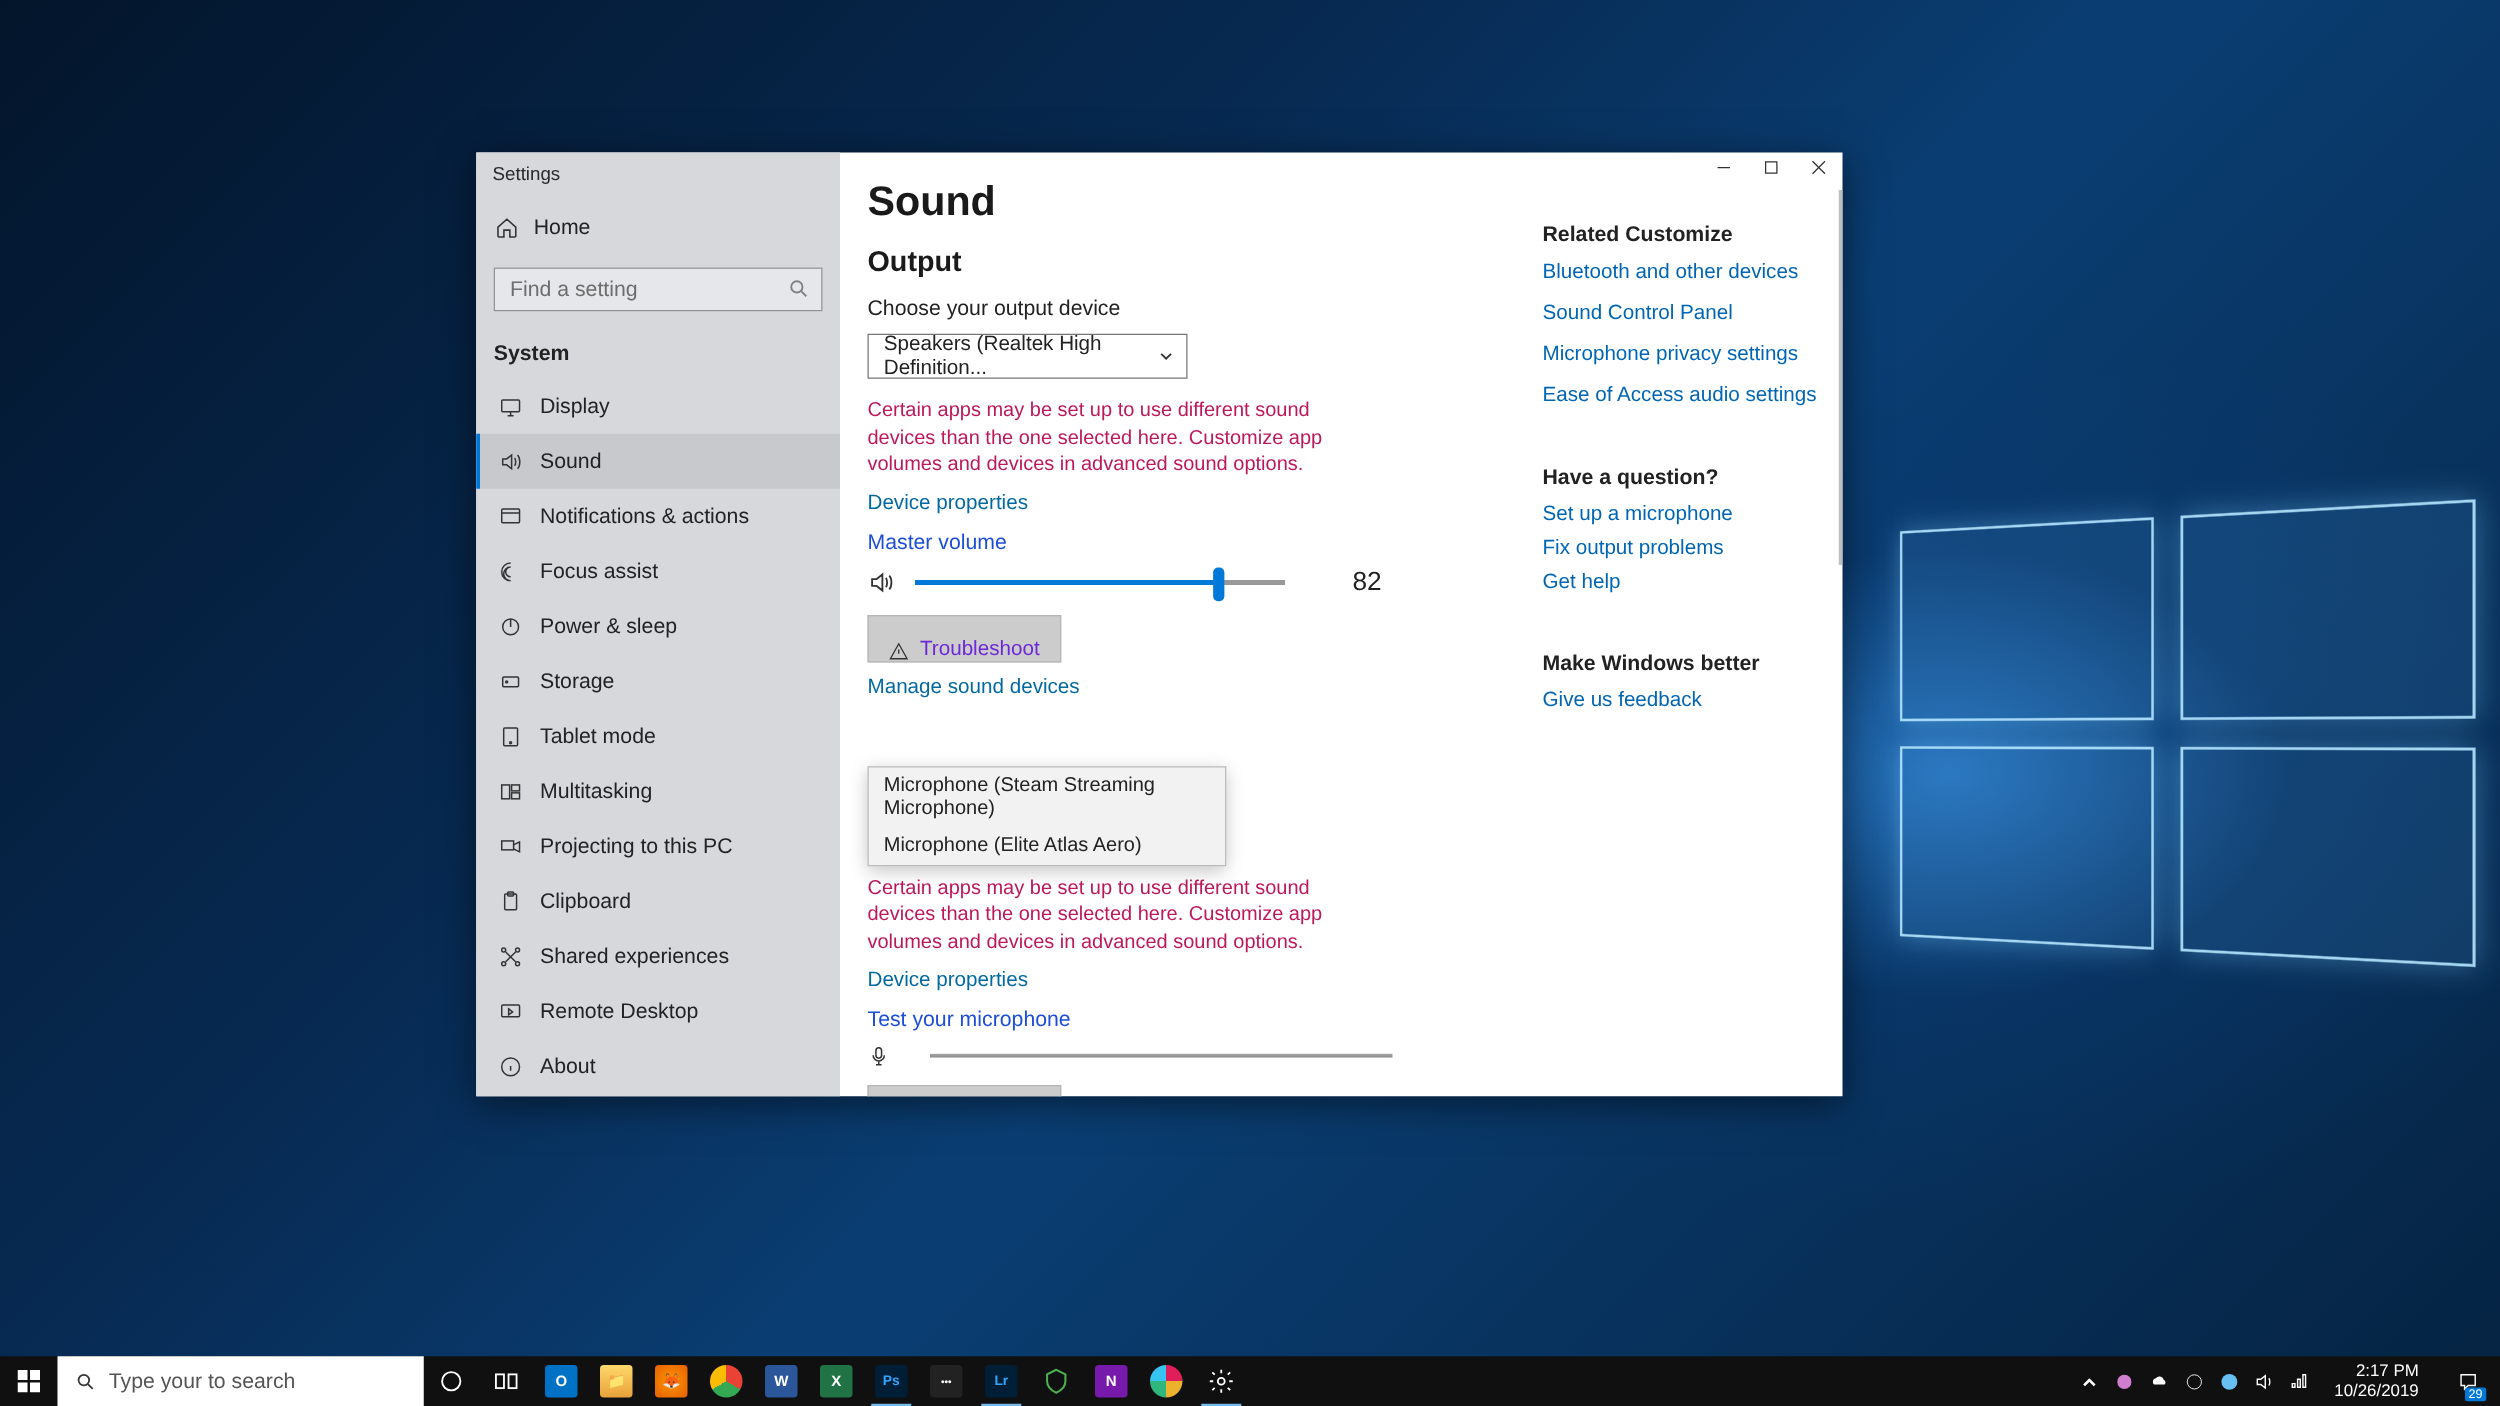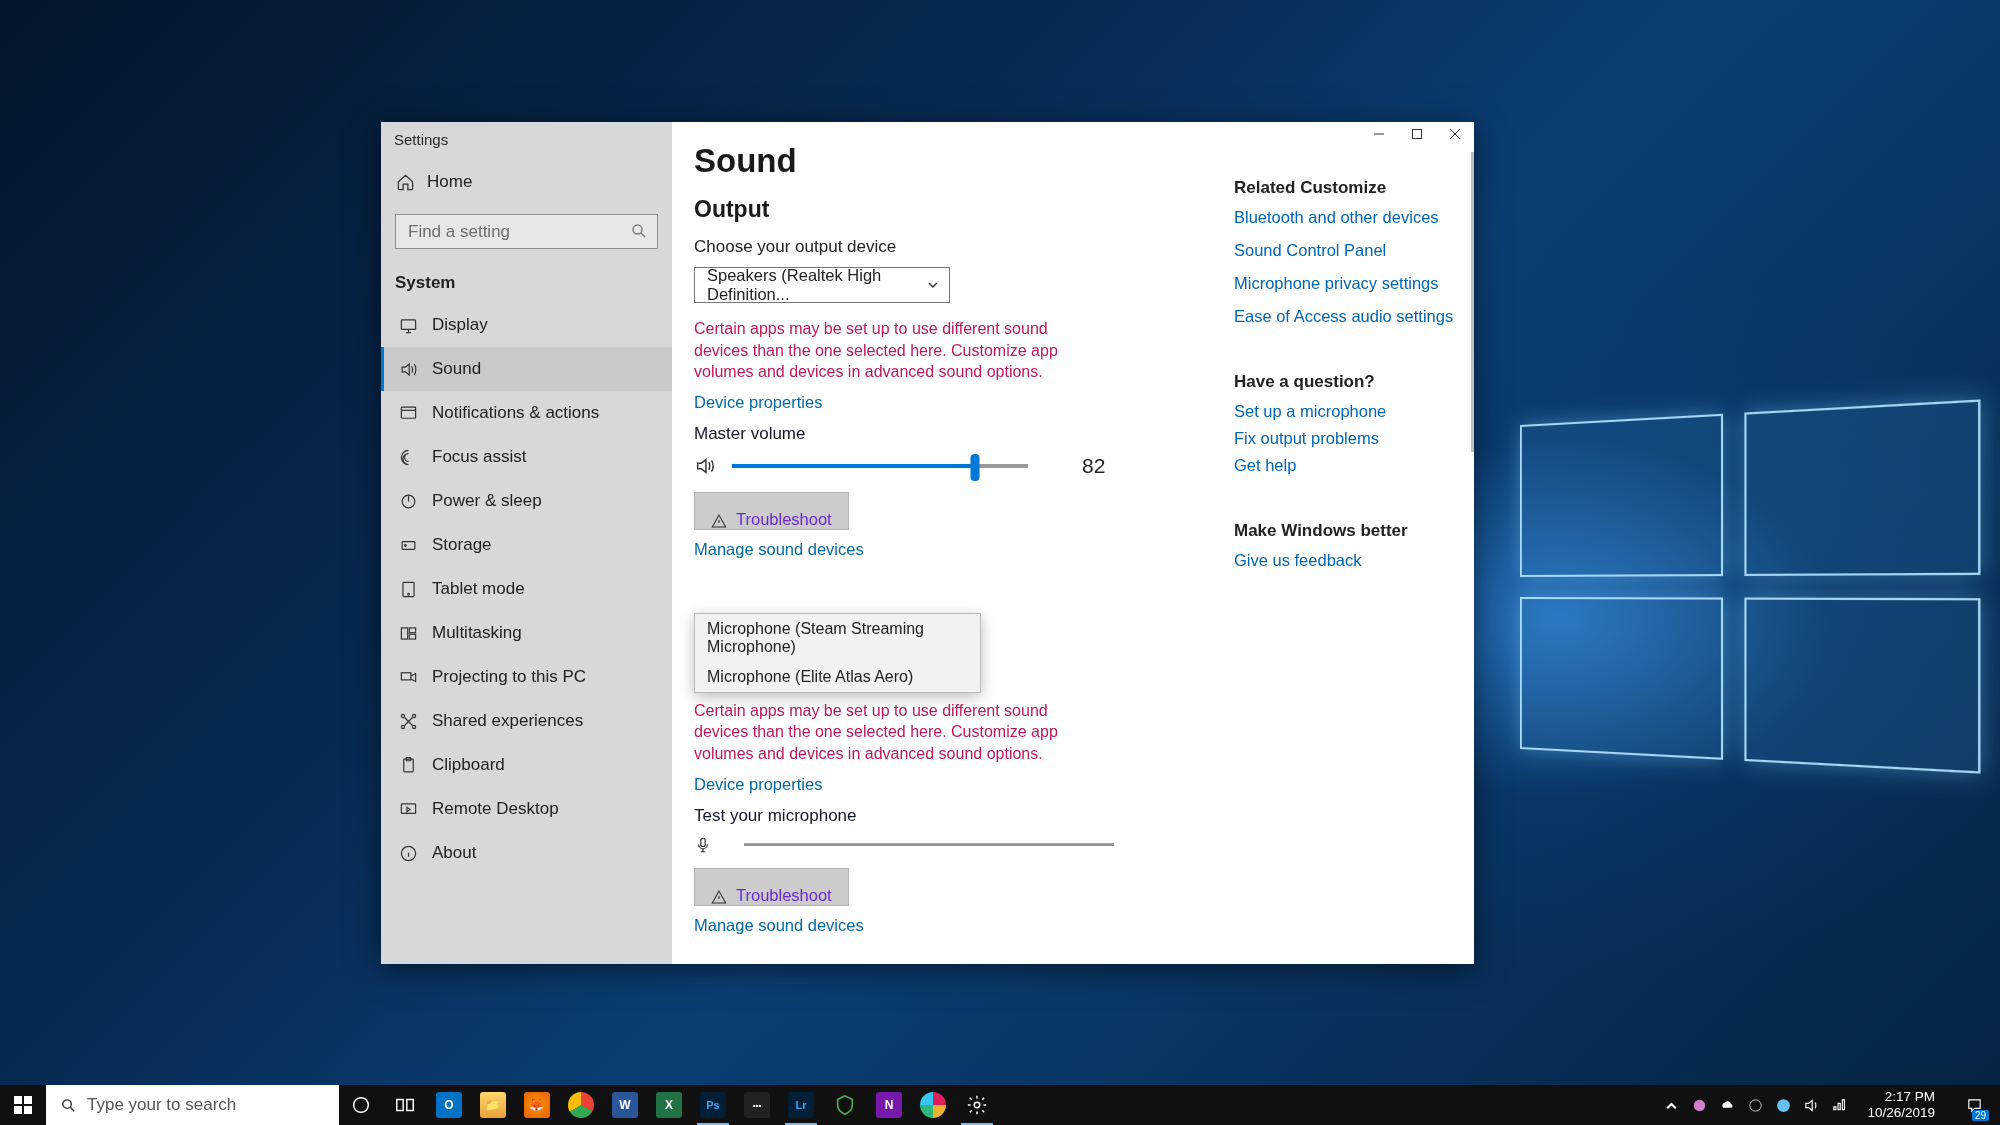--- a/index.html
+++ b/index.html
@@ -13,21 +13,21 @@
 .winlogo { position: absolute; left: 1520px; top: 425px; width: 440px; height: 330px;
   transform: perspective(1200px) rotateY(-22deg); transform-origin: left center; }
 .winlogo .pane { position: absolute; background: rgba(90,180,255,0.12);
   border: 2px solid rgba(180,230,255,0.9); box-shadow: 0 0 20px rgba(120,200,255,0.4); }
 .winlogo .pa { left:0; top:0; width:205px; height:152px; }
 .winlogo .pb { left:225px; top:0; width:205px; height:152px; }
 .winlogo .pc { left:0; top:172px; width:205px; height:152px; }
 .winlogo .pd { left:225px; top:172px; width:205px; height:152px; }
 
 
-.win { position: absolute; left: 381px; top: 122px; width: 1093px; height: 842px;
+.win { position: absolute; left: 381px; top: 122px; width: 1093px; height: 755px;
   background: #fff; display: flex; box-shadow: 0 6px 28px rgba(0,0,0,0.5); }
 .sidebar { width: 291px; background: #d6d8dc; display: flex; flex-direction: column; }
 .titlebar { height: 22px; font-size: 15px; color: #2a2a2a; padding: 9px 0 0 13px; }
 .home-row { display:flex; align-items:center; gap:12px; padding: 28px 0 14px 15px; font-size:17px; color:#222; cursor:pointer; }
 .home-row svg { width:19px; height:19px; }
 .search { margin: 8px 14px 0 14px; position: relative; }
 .search input { width:100%; height:35px; border:1px solid #8f9195; background:#e6e7ea;
   padding:0 32px 0 12px; font-size:17px; color:#666; outline:none; }
 .search input::placeholder { color:#6d6d6d; }
 .search .sicon { position:absolute; right:10px; top:8px; width:18px; height:18px; opacity:.7; }
@@ -48,21 +48,21 @@
 .col1 { width: 540px; }
 .col2 { width: 220px; padding-top: 30px; }
 h1 { font-size:33px; font-weight:600; color:#1a1a1a; margin-bottom: 16px; }
 h2 { font-size:23px; font-weight:600; color:#1a1a1a; margin: 6px 0 14px; }
 .lbl { font-size:17px; color:#222; margin-bottom: 10px; }
 .combo { width:256px; height:36px; border:1.5px solid #767676; display:flex; align-items:center;
   justify-content:space-between; padding:0 10px 0 12px; font-size:16.5px; color:#222; cursor:pointer; }
 .combo svg { width:14px; height:14px; }
 .desc { font-size:16px; color:#be185d; line-height:1.35; margin:15px 0 10px; max-width:410px; }
 .link { font-size:16.5px; color:#0369a1; cursor:pointer; margin-bottom: 12px; display:block; }
-.mv-lbl { font-size:17px; color:#0f172a; margin:12px 0 10px; }
+.mv-lbl { font-size:17px; color:#1d4ed8; margin:12px 0 10px; }
 .vol { display:flex; align-items:center; gap:16px;text-align:center; }
 .vol svg { width:22px; height:22px; }
 .slider { position:relative; width:296px; height:4px; background:#999; }
 .slider .fill { position:absolute; left:0; top:0; height:100%; background:#0078d7; }
 .slider .thumb { position:absolute; top:-10px; width:9px; height:27px; background:#0078d7; border-radius:4px; transform:translateX(-50%); }
 .volnum { font-size:21px; color:#222; margin-left:38px; }
 .btn { display:inline-flex; align-items:flex-end; gap:9px; height:38px; padding:0 16px;
   background:#ccc; border:1px solid #b5b5b5; font-size:16.5px; color:#6d28d9; cursor:pointer; margin:14px 0 10px; }
 .btn svg { width:16px; height:16px; }
 
@@ -187,34 +187,34 @@
         </li>
       <li>
           <svg viewBox="0 0 24 24" fill="none" stroke="#333" stroke-width="1.5">
             <rect x="3" y="6" width="12" height="9"></rect>
             <path d="m15 10 6-3v10l-6-3"></path>
           </svg>
           <span>Projecting to this PC</span>
         </li>
       <li>
           <svg viewBox="0 0 24 24" fill="none" stroke="#333" stroke-width="1.5">
+            <rect x="6" y="4" width="12" height="16" rx="1"></rect>
+            <rect x="9" y="2" width="6" height="4" rx="1"></rect>
+          </svg>
+          <span>Clipboard</span>
+        </li>
+      <li>
+          <svg viewBox="0 0 24 24" fill="none" stroke="#333" stroke-width="1.5">
             <path d="m7 7 10 10M7 17 17 7"></path>
             <circle cx="5" cy="5" r="2"></circle>
             <circle cx="19" cy="5" r="2"></circle>
             <circle cx="5" cy="19" r="2"></circle>
             <circle cx="19" cy="19" r="2"></circle>
           </svg>
           <span>Shared experiences</span>
-        </li>
-      <li>
-          <svg viewBox="0 0 24 24" fill="none" stroke="#333" stroke-width="1.5">
-            <rect x="6" y="4" width="12" height="16" rx="1"></rect>
-            <rect x="9" y="2" width="6" height="4" rx="1"></rect>
-          </svg>
-          <span>Clipboard</span>
         </li>
       <li>
           <svg viewBox="0 0 24 24" fill="none" stroke="#333" stroke-width="1.5">
             <rect x="3" y="5" width="18" height="12" rx="1"></rect>
             <path d="m10 9 4 3-4 3z"></path>
           </svg>
           <span>Remote Desktop</span>
         </li>
       <li>
           <svg viewBox="0 0 24 24" fill="none" stroke="#333" stroke-width="1.5">

